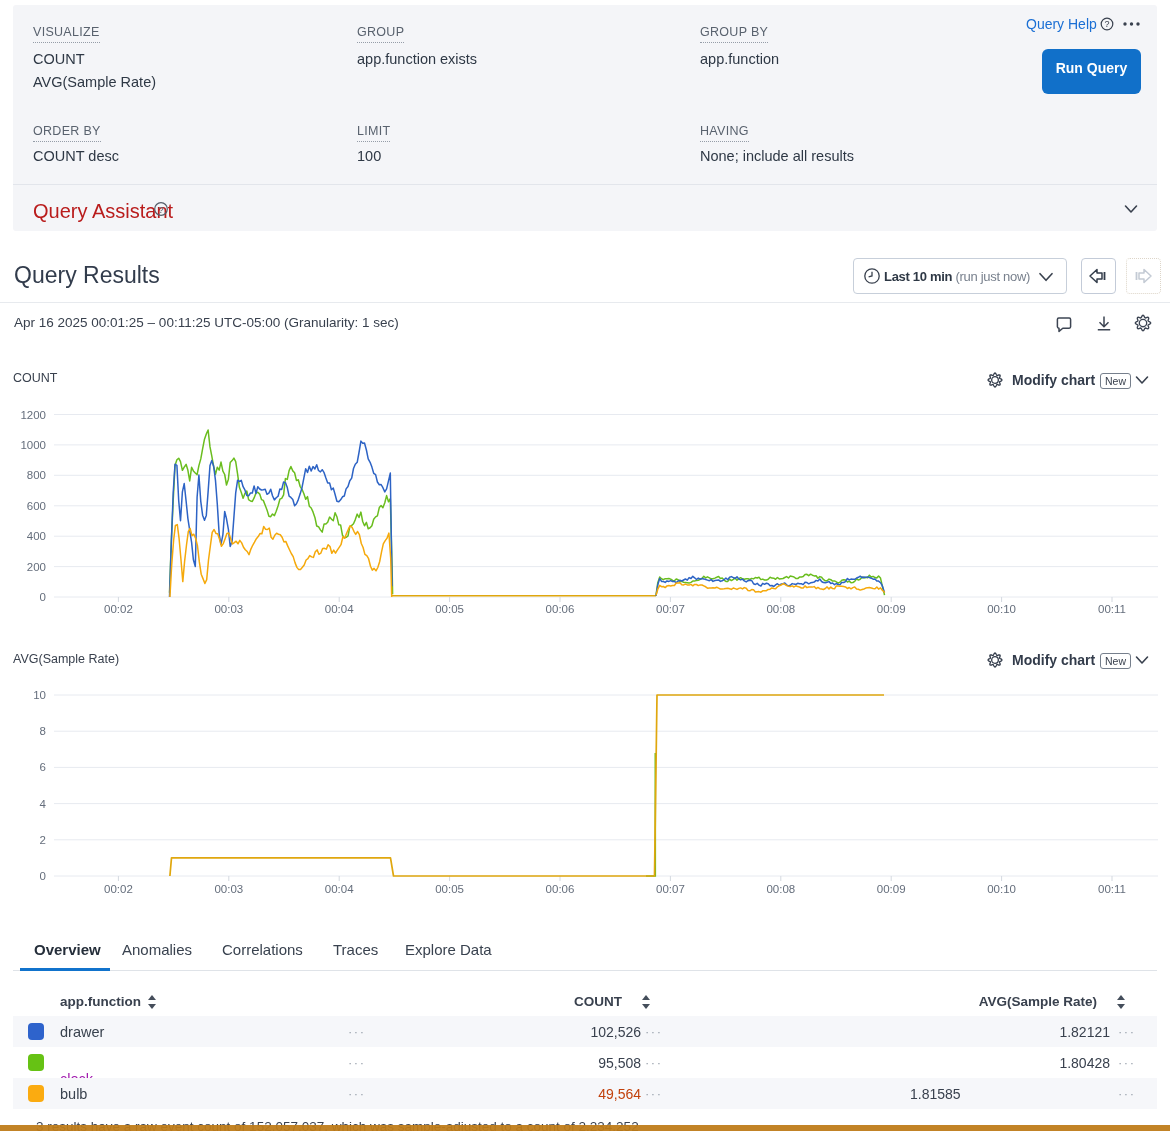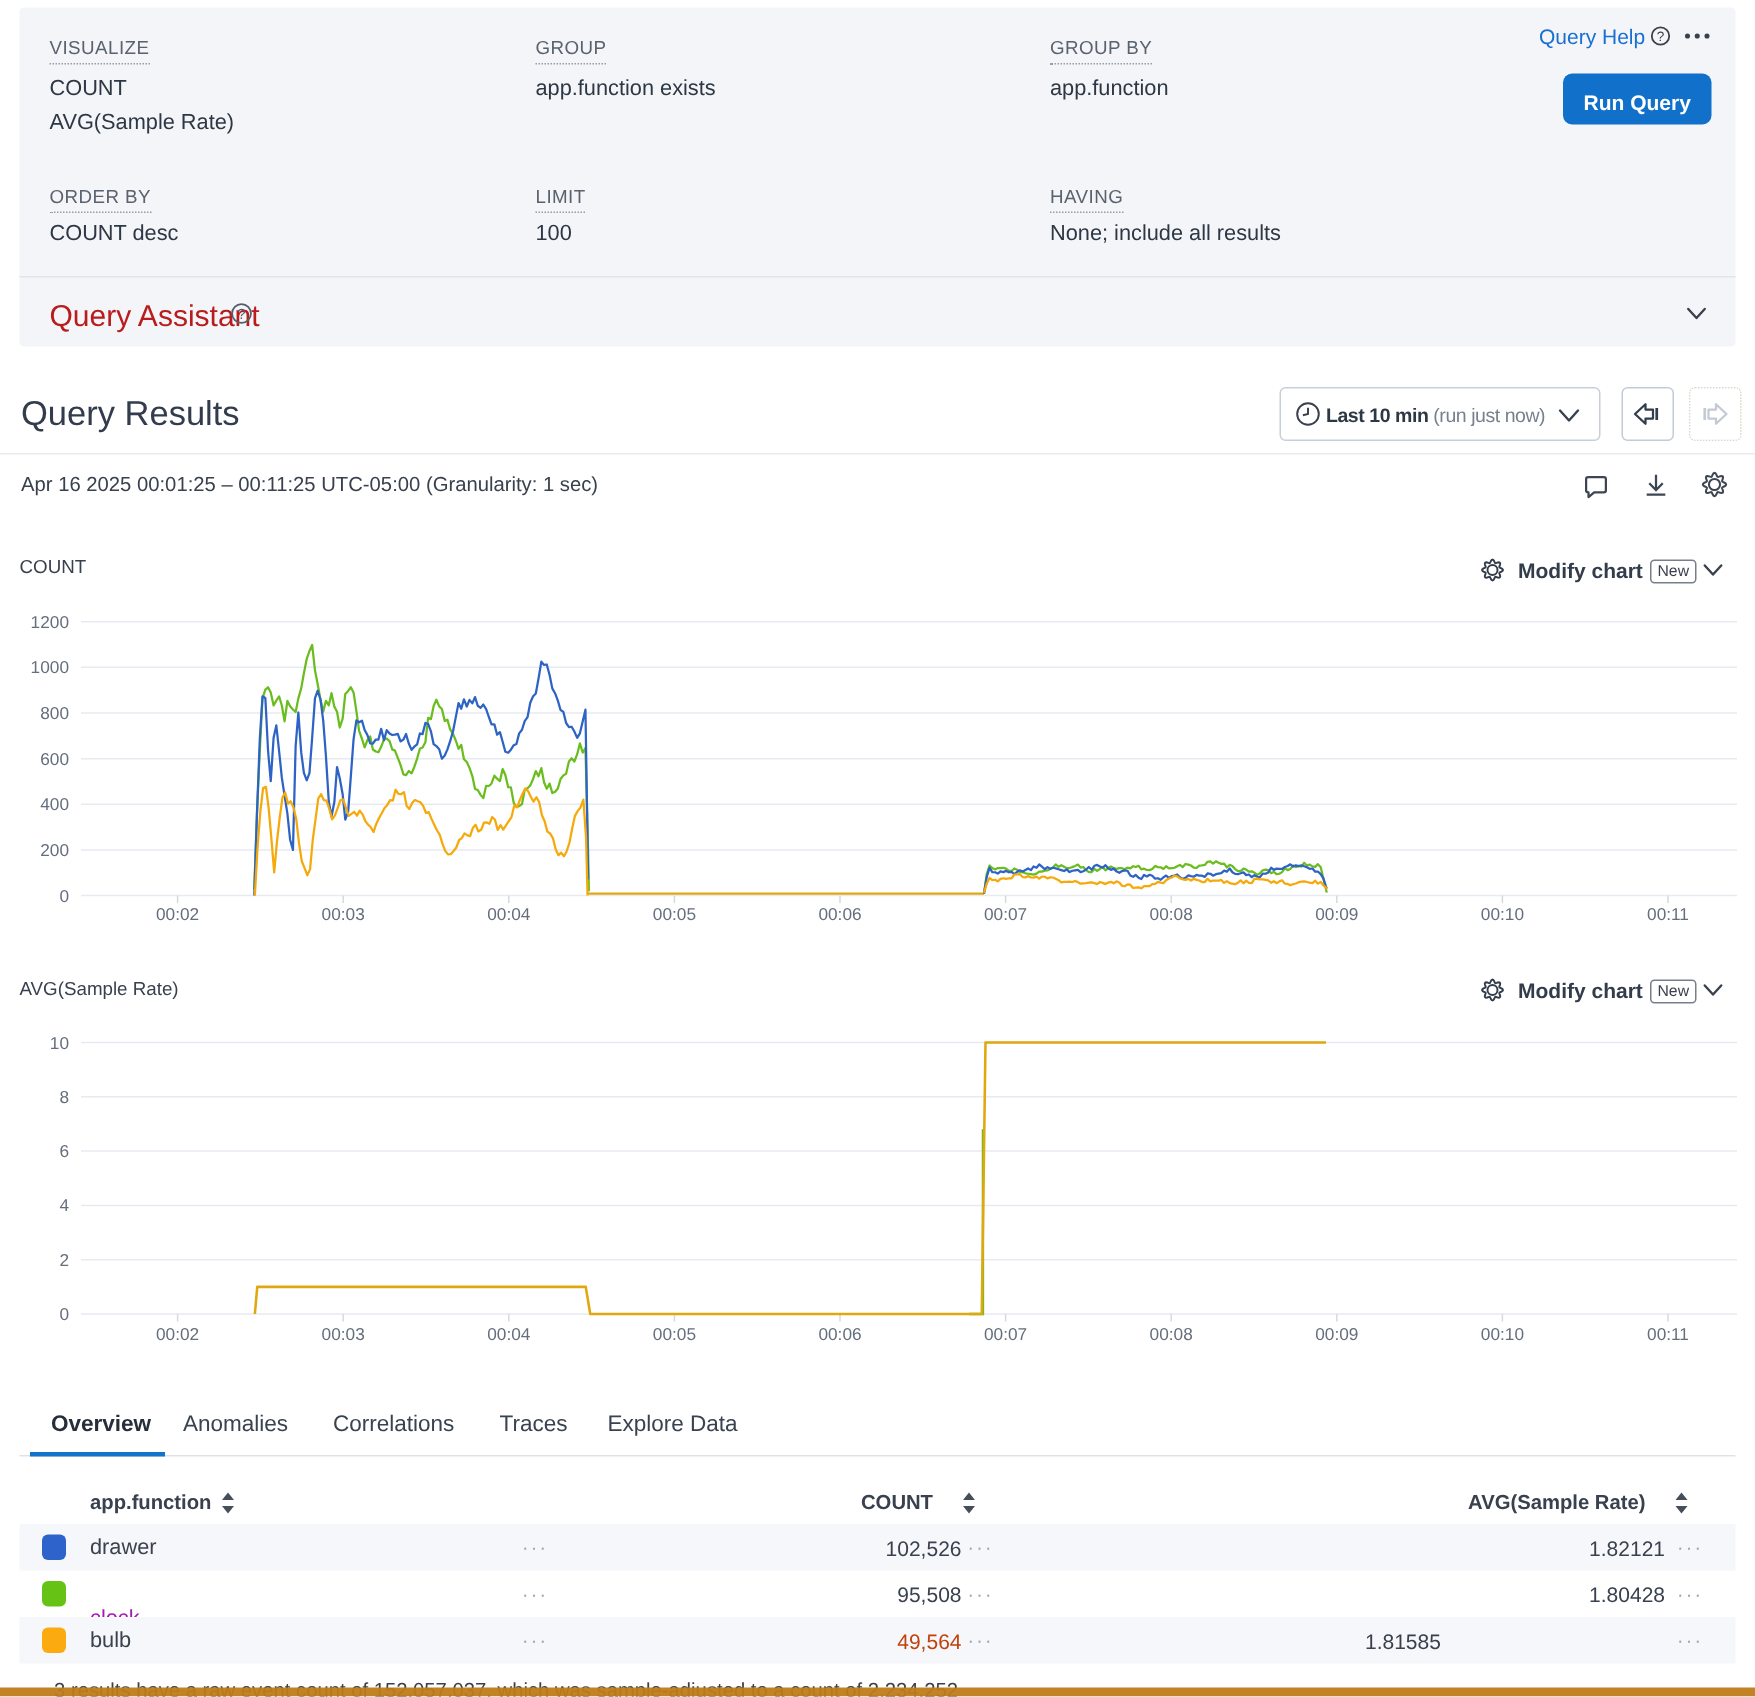--- a/index.html
+++ b/index.html
@@ -27,21 +27,21 @@
 <div class="abs" style="left:1026px;top:16px;font-size:14px;color:#1a6fd4;">Query Help</div>
 <svg class="abs" style="left:1100px;top:17px;" width="14" height="14">
     <circle cx="7" cy="7" r="5.8" fill="none" stroke="#39414e" stroke-width="1.2"></circle>
     <text x="7" y="10.2" font-size="9.0" fill="#39414e" text-anchor="middle" font-family="Liberation Sans, sans-serif">?</text>
   </svg>
 <svg class="abs" style="left:1122px;top:20px;" width="20" height="8">
     <circle cx="3" cy="4" r="1.7" fill="#39414e"></circle>
     <circle cx="9.5" cy="4" r="1.7" fill="#39414e"></circle>
     <circle cx="16" cy="4" r="1.7" fill="#39414e"></circle>
   </svg>
-<div class="abs" style="left:1042px;top:49px;width:99px;height:34px;background:#1170c9;border-radius:6px;color:#fff;font-size:14px;font-weight:bold;text-align:center;line-height:39px;">Run Query</div>
+<div class="abs" style="left:1042px;top:49px;width:99px;height:45px;background:#1170c9;border-radius:6px;color:#fff;font-size:14px;font-weight:bold;text-align:center;line-height:39px;">Run Query</div>
 <div class="abs" style="left:13px;top:184px;width:1144px;border-top:1px solid #e2e5eb;"></div>
 <div class="abs" style="left:33px;top:200px;font-size:20px;font-weight:normal;color:#b91c1c;">Query Assistant</div>
 <svg class="abs" style="left:153px;top:201px;" width="16" height="16">
     <circle cx="8" cy="8" r="6.3" fill="none" stroke="#545d69" stroke-width="1.2"></circle>
     <text x="8" y="11.5" font-size="9.8" fill="#545d69" text-anchor="middle" font-family="Liberation Sans, sans-serif">?</text>
   </svg>
 <svg class="abs" style="left:1122px;top:202px;" width="18" height="14">
     <polyline points="3.5,4.0 9.0,10.0 14.5,4.0" fill="none" stroke="#39414e" stroke-width="1.6" stroke-linecap="round" stroke-linejoin="round"></polyline>
   </svg>
 <div class="abs" style="left:14px;top:262px;font-size:23px;color:#323c4c;">Query Results</div>

